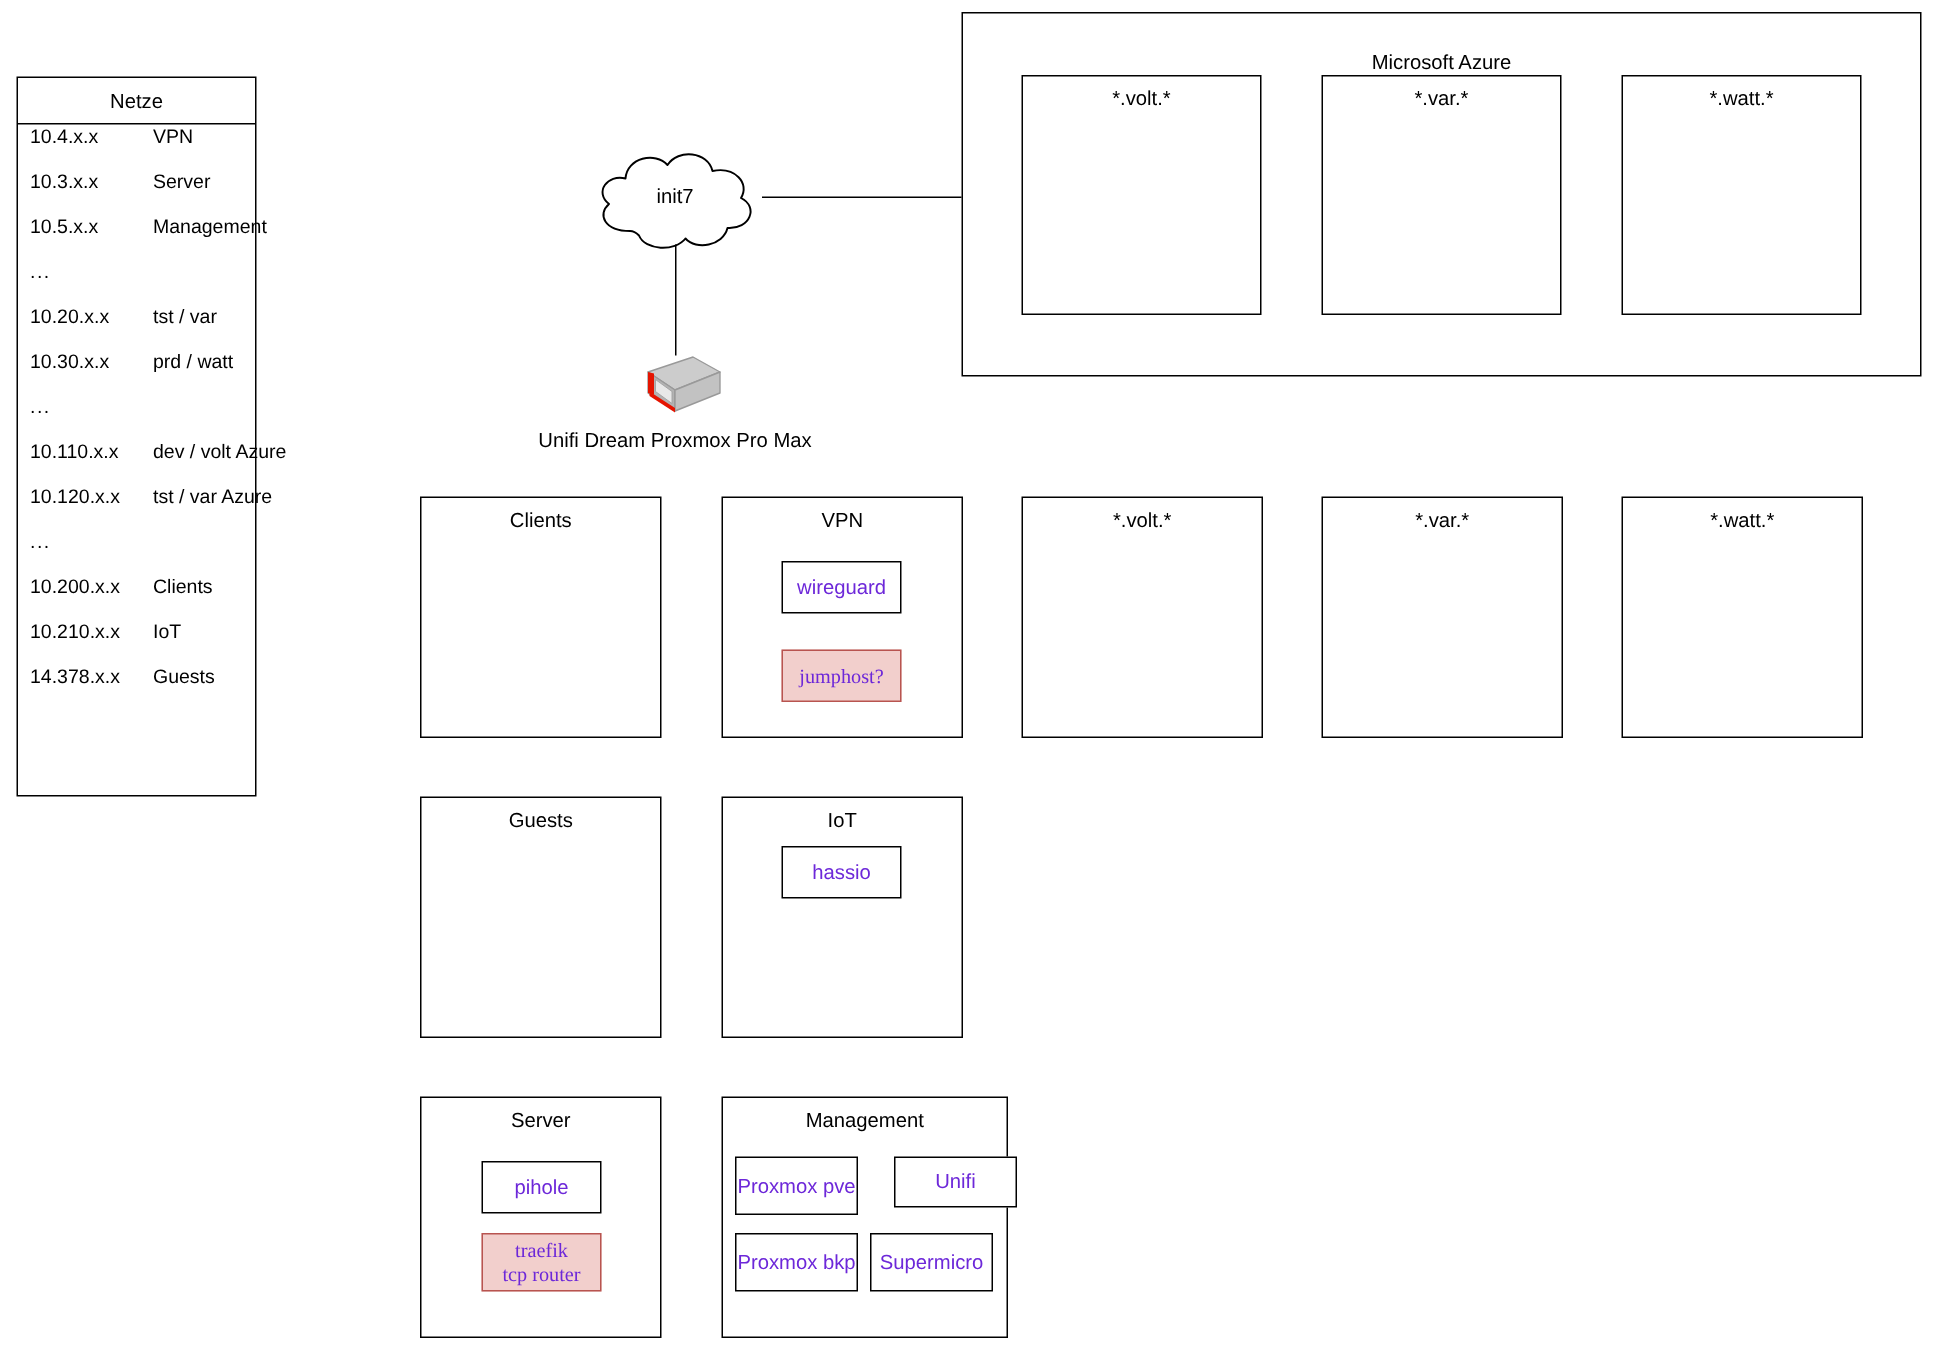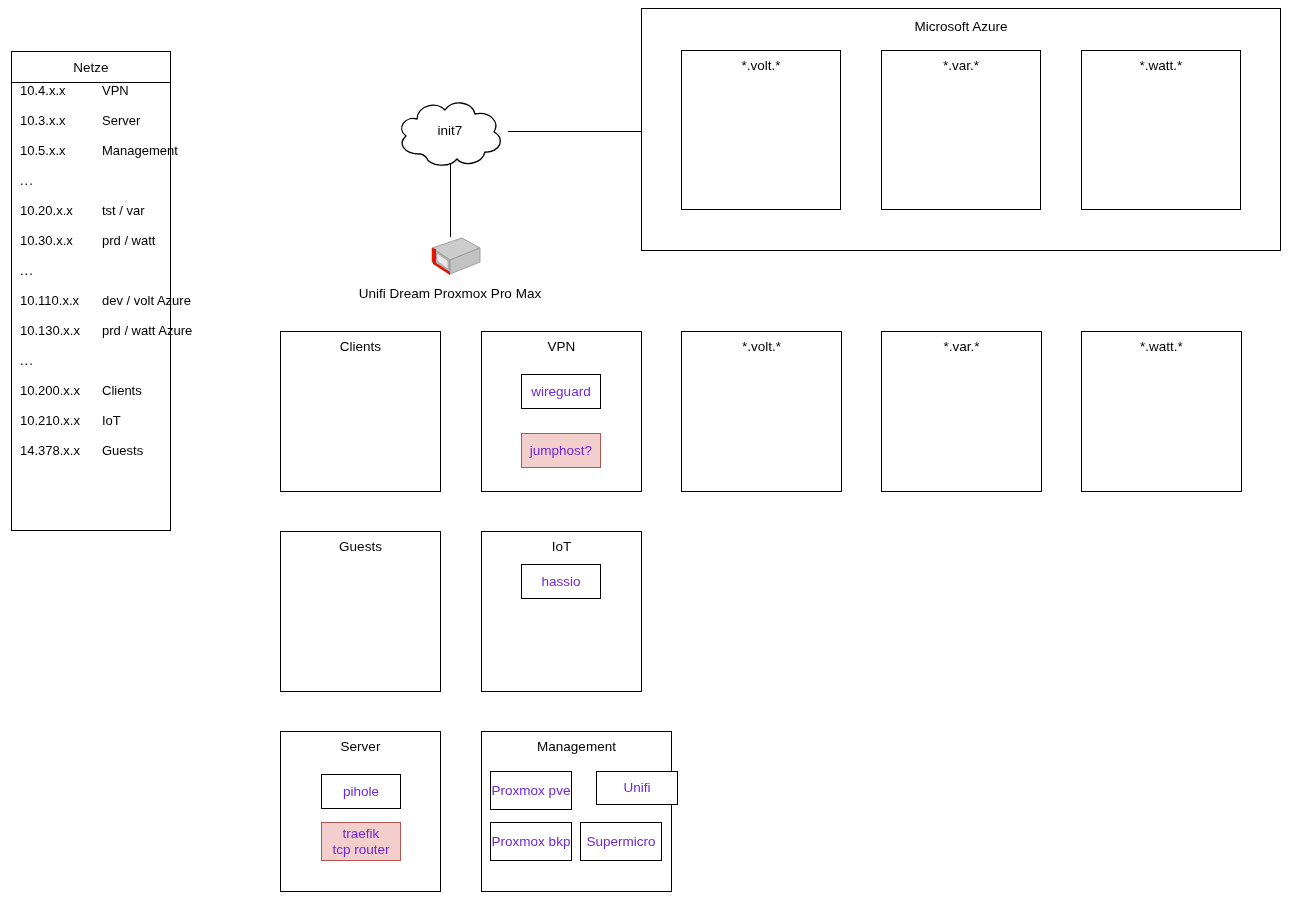--- a/index.html
+++ b/index.html
@@ -45,20 +45,21 @@
     align-items: center;
     justify-content: center;
     text-align: center;
     font-size: 13.5px;
     line-height: 16px;
     color: #6d28d9;
   }
   .node.alert {
     background: #f2cfcc;
     border-color: #b85450;
+    font-family: Liberation Serif, serif;
   }
   .node .two-line {
     display: block;
     line-height: 16px;
   }
 
   
   #netze-table {
     position: absolute;
     left: 11px;
@@ -184,22 +185,22 @@
       </div>
       <div class="netze-row sep">
         <span class="netze-cidr">...</span>
         <span class="netze-label"></span>
       </div>
       <div class="netze-row">
         <span class="netze-cidr">10.110.x.x</span>
         <span class="netze-label">dev / volt Azure</span>
       </div>
       <div class="netze-row">
-        <span class="netze-cidr">10.130.x.x</span>
-        <span class="netze-label">prd / watt Azure</span>
+        <span class="netze-cidr">10.120.x.x</span>
+        <span class="netze-label">tst / var Azure</span>
       </div>
       <div class="netze-row sep">
         <span class="netze-cidr">...</span>
         <span class="netze-label"></span>
       </div>
       <div class="netze-row">
         <span class="netze-cidr">10.200.x.x</span>
         <span class="netze-label">Clients</span>
       </div>
       <div class="netze-row">
@@ -207,21 +208,21 @@
         <span class="netze-label">IoT</span>
       </div>
       <div class="netze-row">
         <span class="netze-cidr">14.378.x.x</span>
         <span class="netze-label">Guests</span>
       </div>
     </div>
   </div>
 
   <div class="box" style="left:641px; top:8px; width:640px; height:243px;">
-    <div class="box-title" style="top:10px;">Microsoft Azure</div>
+    <div class="box-title" style="top:25px;">Microsoft Azure</div>
   </div>
   <div class="box" style="left:681px; top:50px; width:160px; height:160px;">
     <div class="box-title" style="top:7px;">*.volt.*</div>
   </div>
   <div class="box" style="left:881px; top:50px; width:160px; height:160px;">
     <div class="box-title" style="top:7px;">*.var.*</div>
   </div>
   <div class="box" style="left:1081px; top:50px; width:160px; height:160px;">
     <div class="box-title" style="top:7px;">*.watt.*</div>
   </div>

